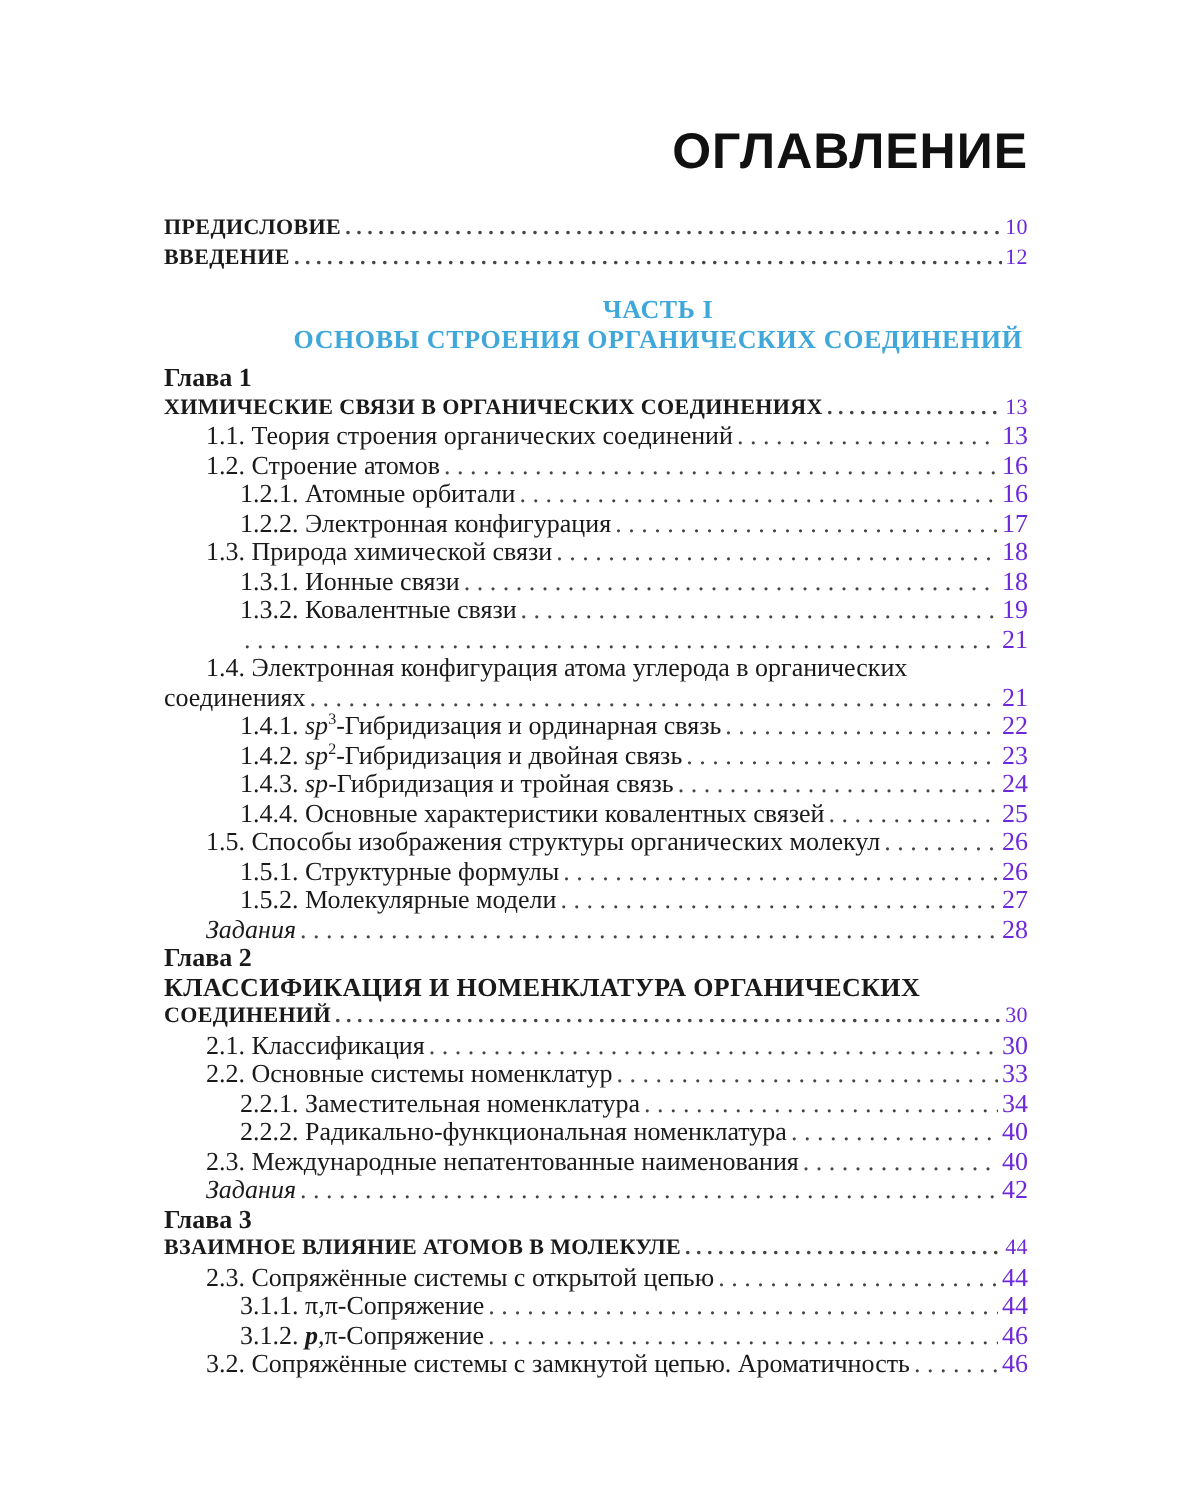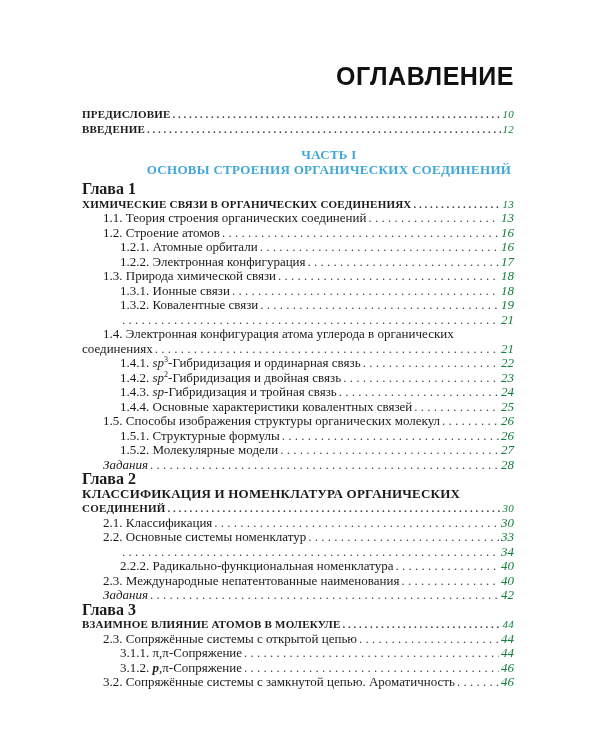--- a/index.html
+++ b/index.html
@@ -8,32 +8,32 @@
   .page-title { position: absolute; top: 62px; right: 86px;
                 font-family: "Liberation Sans", "DejaVu Sans", sans-serif;
                 font-weight: bold; font-size: 25px; letter-spacing: 0.5px; color: #111; }
   .toc { position: absolute; left: 82px; width: 432px; }
   .front { top: 107px; }
   .row { display: flex; align-items: baseline; height: 14.5px; line-height: 14.5px;
          font-size: 13px; white-space: nowrap; }
   .row .t { flex: 0 0 auto; }
   .row .dots { flex: 1 1 auto; overflow: hidden; color: #444; margin: 0 2px; letter-spacing: 1.2px; }
   .row .dots::before { content: ". . . . . . . . . . . . . . . . . . . . . . . . . . . . . . . . . . . . . . . . . . . . . . . . . . . . . . . . . . . . . . . . . . . . . . . . . . . . . . . . . . . . . . . . . . . ."; letter-spacing: 0; }
-  .row .p { flex: 0 0 auto; text-align: right; color: #15803d; font-style: italic; }
+  .row .p { flex: 0 0 auto; text-align: right; color: #6d28d9; }
   .bold { font-weight: bold; }
   .caps-big { font-size: 11px; letter-spacing: 0.2px; }
   .ital { font-style: italic; }
   .l0 { padding-left: 0; }
   .l1 { padding-left: 21px; }
   .l2 { padding-left: 38px; }
   .part { position: absolute; top: 148px; left: 0; width: 600px; text-align: center;
           color: #3fa7d9; font-weight: bold; font-size: 13px; line-height: 14.5px; padding-left: 29px; }
   .part div { letter-spacing: 0.3px; }
   .body { top: 182px; }
-  .chap-label { height: 14.5px; line-height: 14.5px; font-size: 16px; font-weight: bold; }
+  .chap-label { height: 14.5px; line-height: 14.5px; font-size: 13px; font-weight: bold; }
   .plain { height: 14.5px; line-height: 14.5px; font-size: 13px; }
   sup { font-size: 8px; line-height: 0; vertical-align: 5px; }
 </style>
 </head>
 <body>
 
 <div class="page-title">ОГЛАВЛЕНИЕ</div>
 
 <div class="toc front">
   <div class="row bold caps-big">
@@ -161,20 +161,21 @@
     <span class="t"><span>2.1.</span> <span>Классификация</span></span>
     <span class="dots"></span>
     <span class="p">30</span>
   </div>
   <div class="row l1">
     <span class="t"><span>2.2.</span> <span>Основные системы номенклатур</span></span>
     <span class="dots"></span>
     <span class="p">33</span>
   </div>
   <div class="row l2">
+    <span class="t"><span>2.2.1.</span> <span>Заместительная номенклатура</span></span>
     <span class="dots"></span>
     <span class="p">34</span>
   </div>
   <div class="row l2">
     <span class="t"><span>2.2.2.</span> <span>Радикально-функциональная номенклатура</span></span>
     <span class="dots"></span>
     <span class="p">40</span>
   </div>
   <div class="row l1">
     <span class="t"><span>2.3.</span> <span>Международные непатентованные наименования</span></span>

